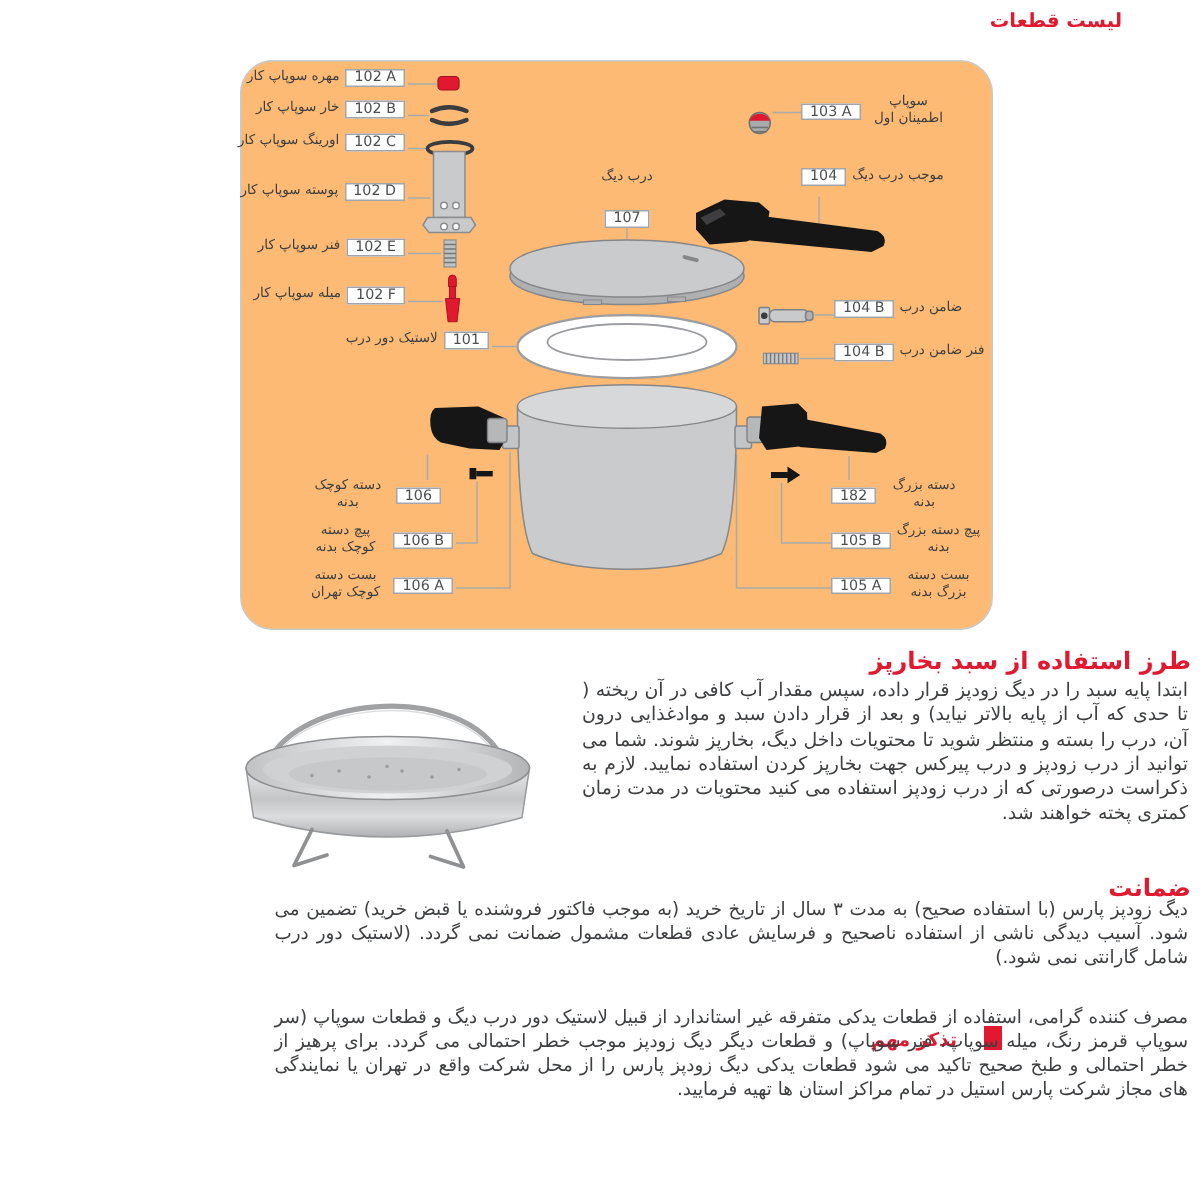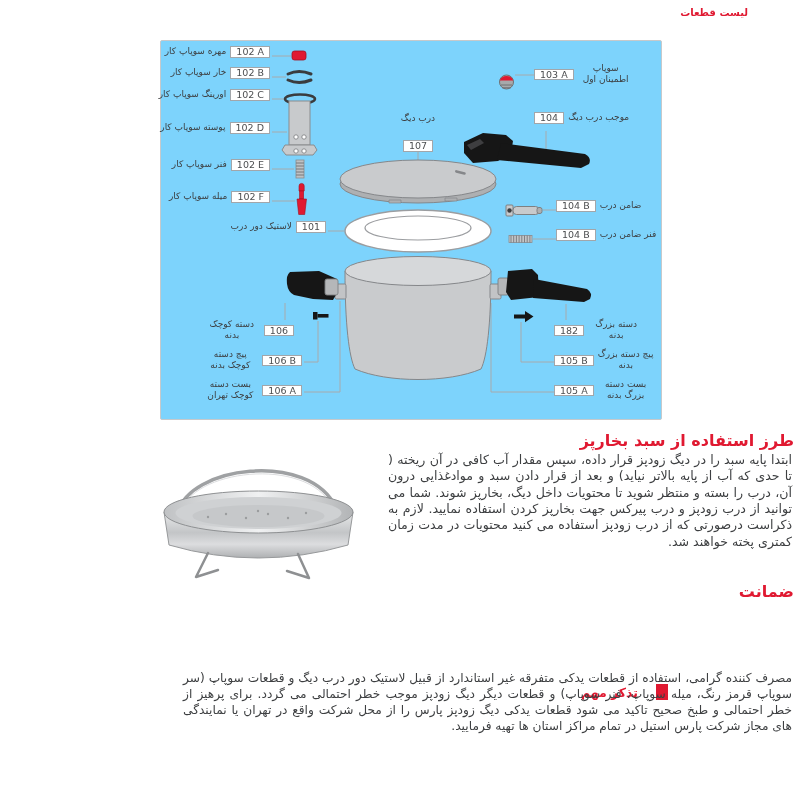--- a/index.html
+++ b/index.html
@@ -9,30 +9,30 @@
   *{margin:0;padding:0;box-sizing:border-box;}
   html,body{background:#fff;}
   .page{
     position:relative;width:800px;height:800px;margin:0 auto;background:#fff;
     font-family:"DejaVu Sans",sans-serif;color:var(--text_dark);overflow:hidden;
   }
   .sec-title{
     position:absolute;direction:rtl;color:var(--accent_red);
     font-weight:bold;font-size:16px;white-space:nowrap;
   }
-  .page-title{font-size:10px;}
+  .page-title{font-size:13px;}
   .body-text{
     position:absolute;direction:rtl;text-align:justify;
     font-size:12.2px;line-height:1.3;color:var(--text_dark);
   }
   .body-text p{margin:0;}
   
   .diagram-box{
     position:absolute;left:160px;top:40px;width:502px;height:380px;
-    border:1px solid #c7c9cb;border-radius:2px;background:#7dd3fc;
+    border:1px solid #c7c9cb;border-radius:22px;background:#fdba74;
   }
   .parts-svg{position:absolute;left:0;top:0;width:502px;height:380px;}
   .plabel{position:absolute;display:flex;align-items:center;gap:4px;direction:ltr;}
   .plabel-center{position:absolute;display:flex;flex-direction:column;align-items:center;gap:16px;}
   .pcode{
     border:1px solid #a2a6aa;background:#fff;color:#4c4e50;
     font-size:9.5px;line-height:1;padding:0 5px;white-space:nowrap;
   }
   .ptxt{
     font-size:9px;color:#3c3e40;direction:rtl;line-height:1.25;white-space:nowrap;
@@ -284,20 +284,21 @@
     </g>
     <g fill="none" stroke="#8e9092" stroke-width="2.5" stroke-linejoin="round" stroke-linecap="round">
       <path d="M62,103 L50,127 L72,120"></path>
       <path d="M152,104 L163,128 L141,121"></path>
     </g>
   </svg>
 
   <div class="body-text" style="top:452px;left:388px;right:8px;font-size:12.6px">ابتدا پایه سبد را در دیگ زودپز قرار داده، سپس مقدار آب کافی در آن ریخته ( تا حدی که آب از پایه بالاتر نیاید) و بعد از قرار دادن سبد و موادغذایی درون آن، درب را بسته و منتظر شوید تا محتویات داخل دیگ، بخارپز شوند. شما می توانید از درب زودپز و درب پیرکس جهت بخارپز کردن استفاده نمایید. لازم به ذکراست درصورتی که از درب زودپز استفاده می کنید محتویات در مدت زمان کمتری پخته خواهند شد.</div>
 
   <div class="sec-title" style="top:582px;right:6px">ضمانت</div>
+  <div class="body-text" style="top:599px;left:183px;right:8px">دیگ زودپز پارس (با استفاده صحیح) به مدت ۳ سال از تاریخ خرید (به موجب فاکتور فروشنده یا قبض خرید) تضمین می شود. آسیب دیدگی ناشی از استفاده ناصحیح و فرسایش عادی قطعات مشمول ضمانت نمی گردد. (لاستیک دور درب شامل گارانتی نمی شود.)</div>
 
   <div class="notice-head" style="top:650px;right:132px">
     <span class="sec-text">تذکر مهم</span>
     <span class="notice-square"></span>
   </div>
   <div class="body-text" style="top:671px;left:183px;right:8px">
     <p>مصرف کننده گرامی، استفاده از قطعات یدکی متفرقه غیر استاندارد از قبیل لاستیک دور درب دیگ و قطعات سوپاپ (سر سوپاپ قرمز رنگ، میله سوپاپ، فنر سوپاپ) و قطعات دیگر دیگ زودپز موجب خطر احتمالی می گردد. برای پرهیز از خطر احتمالی و طبخ صحیح تاکید می شود قطعات یدکی دیگ زودپز پارس را از محل شرکت واقع در تهران یا نمایندگی های مجاز شرکت پارس استیل در تمام مراکز استان ها تهیه فرمایید.</p>
   </div>
 
 </div>

